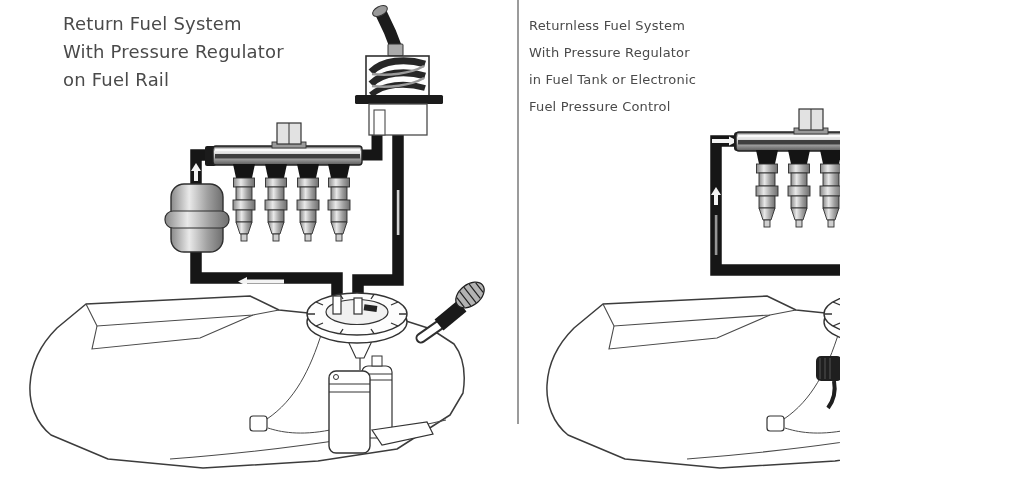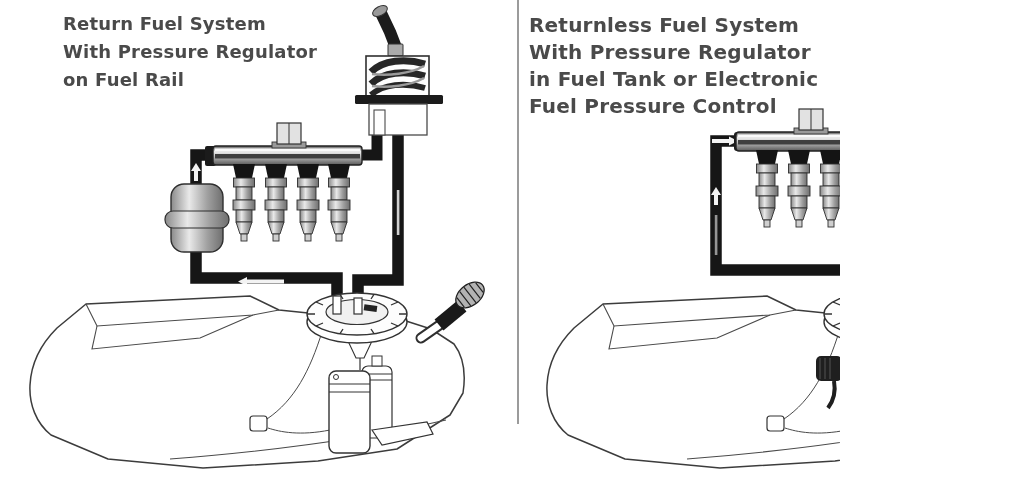--- a/index.html
+++ b/index.html
@@ -1,21 +1,21 @@
 <!DOCTYPE html>
 <html><head>
 <meta charset="utf-8">
 <style>
   html,body{margin:0;padding:0;background:#fff;}
   .stage{position:relative;width:840px;height:496px;background:#fff;overflow:hidden;
-         font-family:"DejaVu Sans",sans-serif;font-weight:bold;}
+         font-family:"DejaVu Sans",sans-serif;}
   .stage svg{position:absolute;left:0;top:0;}
   .label{position:absolute;color:#4a4a4a;font-size:18px;line-height:27px;
          white-space:pre-line;letter-spacing:.2px;font-family:"DejaVu Sans",sans-serif;}
-  .label.small{font-size:20px;}
+  .label.small{font-size:13px;}
 </style>
 </head>
 <body>
 
 <div class="stage">
 
 <svg width="1024" height="496" viewBox="0 0 1024 496">
   <defs>
     <linearGradient id="mg" x1="0" y1="0" x2="1" y2="0">
       <stop offset="0" stop-color="#8a8a8a"></stop>

